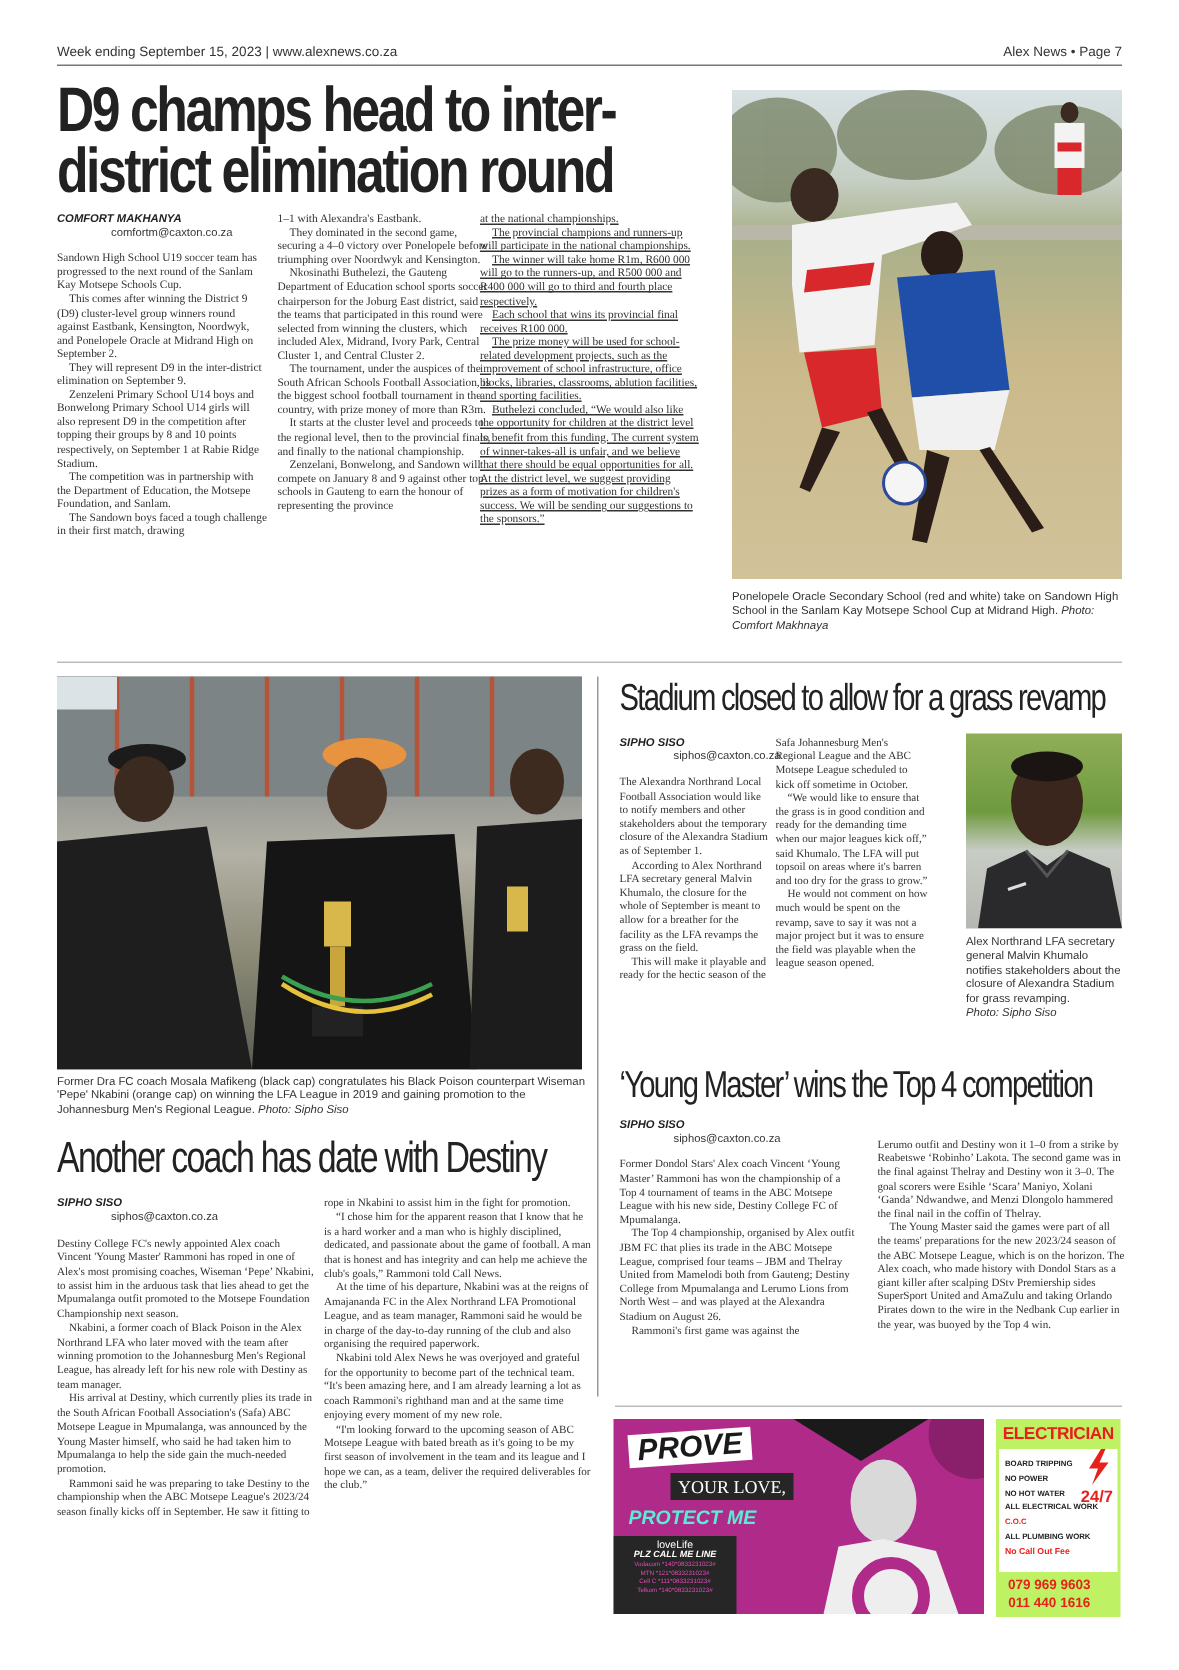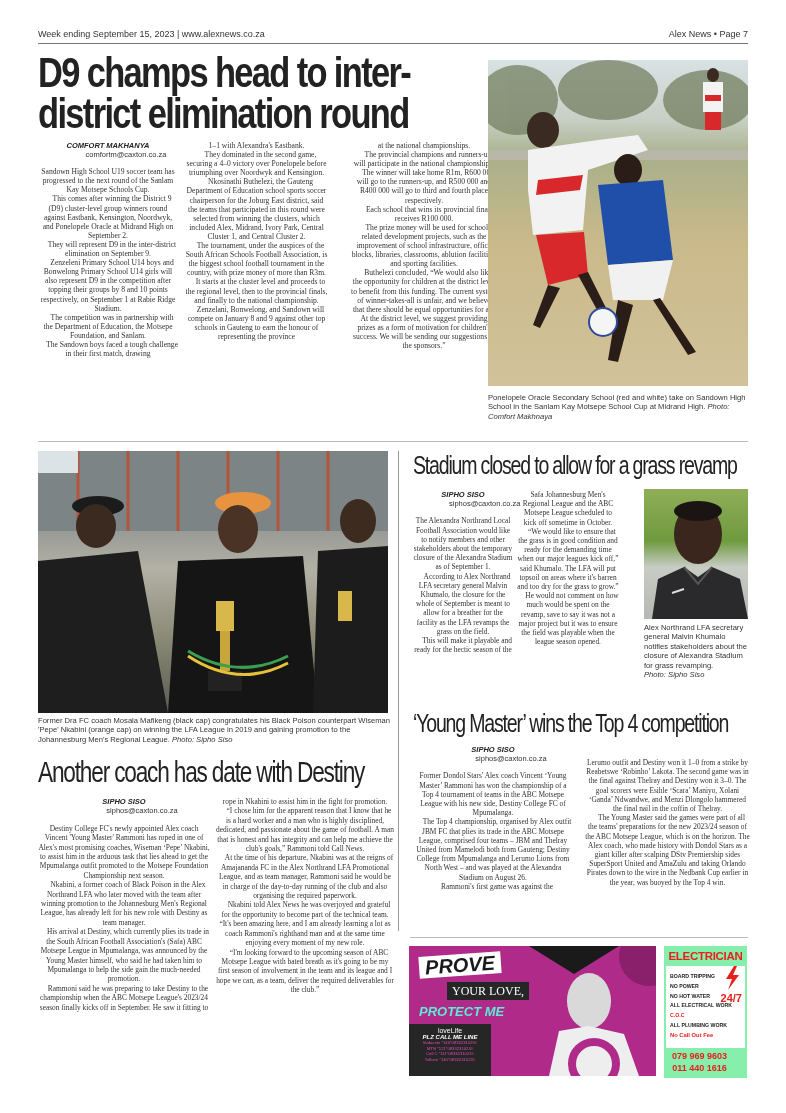--- a/index.html
+++ b/index.html
@@ -3,32 +3,32 @@
 <meta charset="utf-8">
 <style>
   html, body { margin:0; padding:0; background:#ffffff; }
   body { width:786px; height:1113px; position:relative; overflow:hidden; font-family:"Liberation Serif", serif; color:#222; }
   .folio { position:absolute; top:29px; font-family:"Liberation Sans", sans-serif; font-size:9px; color:#333; }
   .folio-rule { position:absolute; left:38px; top:43px; width:710px; height:1px; background:#777; }
   .headline { font-family:"Liberation Sans", sans-serif; font-weight:400; color:#222; letter-spacing:-1.5px; transform-origin:left top; }
   .h-main { position:absolute; left:38px; top:52px; font-size:42px; line-height:41px; font-weight:700; letter-spacing:-2px; transform:scaleX(0.82); width:460px; }
   .byline-name { font-family:"Liberation Sans", sans-serif; font-weight:700; font-style:italic; font-size:7.5px; color:#222; }
   .byline-email { font-family:"Liberation Sans", sans-serif; font-size:7.5px; color:#333; margin-bottom:8px;margin-left:36px; }
-  .col { position:absolute; font-size:7.6px; line-height:9.1px; color:#333;text-align:center; }
+  .col { position:absolute; font-size:7.6px; line-height:9.1px; color:#333; }
   .col p { margin:0; text-indent:8px; }
   .col p.first { text-indent:0; }
   .caption { position:absolute; font-family:"Liberation Sans", sans-serif; font-size:7.6px; line-height:9.4px; color:#333; }
   .caption i { font-style:italic; }
   .rule { position:absolute; height:1px; background:#bbb; }
   .vrule { position:absolute; width:1px; background:#999; }
   .photo { position:absolute; overflow:hidden; }
   .h-sec { position:absolute; font-size:25px; line-height:26px; transform:scaleX(0.78); white-space:nowrap; }
   
   .ad-love { position:absolute; left:409px; top:946px; width:247px; height:130px; background:#b02a8a; overflow:hidden; }
-  .ad-elec { position:absolute; left:664px; top:946px; width:83px; height:132px; background:#86efac; overflow:hidden; font-family:"Liberation Sans", sans-serif; }
+  .ad-elec { position:absolute; left:664px; top:946px; width:83px; height:132px; background:#bef264; overflow:hidden; font-family:"Liberation Sans", sans-serif; }
 </style>
 </head>
 <body>
 
 <div class="folio" style="left:38px;">Week ending September 15, 2023 | www.alexnews.co.za</div>
 <div class="folio" style="right:38px;">Alex News • Page 7</div>
 <div class="folio-rule"></div>
 
 <div>
   <div class="headline h-main">
@@ -49,21 +49,21 @@
 
   <div class="col" style="left:185px; top:141px; width:143px;">
     <p class="first">1–1 with Alexandra's Eastbank.</p>
     <p>They dominated in the second game, securing a 4–0 victory over Ponelopele before triumphing over Noordwyk and Kensington.</p>
     <p>Nkosinathi Buthelezi, the Gauteng Department of Education school sports soccer chairperson for the Joburg East district, said the teams that participated in this round were selected from winning the clusters, which included Alex, Midrand, Ivory Park, Central Cluster 1, and Central Cluster 2.</p>
     <p>The tournament, under the auspices of the South African Schools Football Association, is the biggest school football tournament in the country, with prize money of more than R3m.</p>
     <p>It starts at the cluster level and proceeds to the regional level, then to the provincial finals, and finally to the national championship.</p>
     <p>Zenzelani, Bonwelong, and Sandown will compete on January 8 and 9 against other top schools in Gauteng to earn the honour of representing the province</p>
   </div>
 
-  <div class="col" style="left:351px; top:141px; width:146px;">
+  <div class="col" style="left:320px; top:141px; width:146px;text-decoration:underline;">
     <p class="first">at the national championships.</p>
     <p>The provincial champions and runners-up will participate in the national championships.</p>
     <p>The winner will take home R1m, R600 000 will go to the runners-up, and R500 000 and R400 000 will go to third and fourth place respectively.</p>
     <p>Each school that wins its provincial final receives R100 000.</p>
     <p>The prize money will be used for school-related development projects, such as the improvement of school infrastructure, office blocks, libraries, classrooms, ablution facilities, and sporting facilities.</p>
     <p>Buthelezi concluded, “We would also like the opportunity for children at the district level to benefit from this funding. The current system of winner-takes-all is unfair, and we believe that there should be equal opportunities for all. At the district level, we suggest providing prizes as a form of motivation for children's success. We will be sending our suggestions to the sponsors.”</p>
   </div>
 
   <div class="photo" style="left:488px; top:60px; width:260px; height:326px; background:linear-gradient(180deg,#d9e2e4 0%,#c7d0c6 18%,#a9b08a 30%,#c9b98a 55%,#d2c29a 100%);">
     <svg width="260" height="326" viewBox="0 0 260 326">

